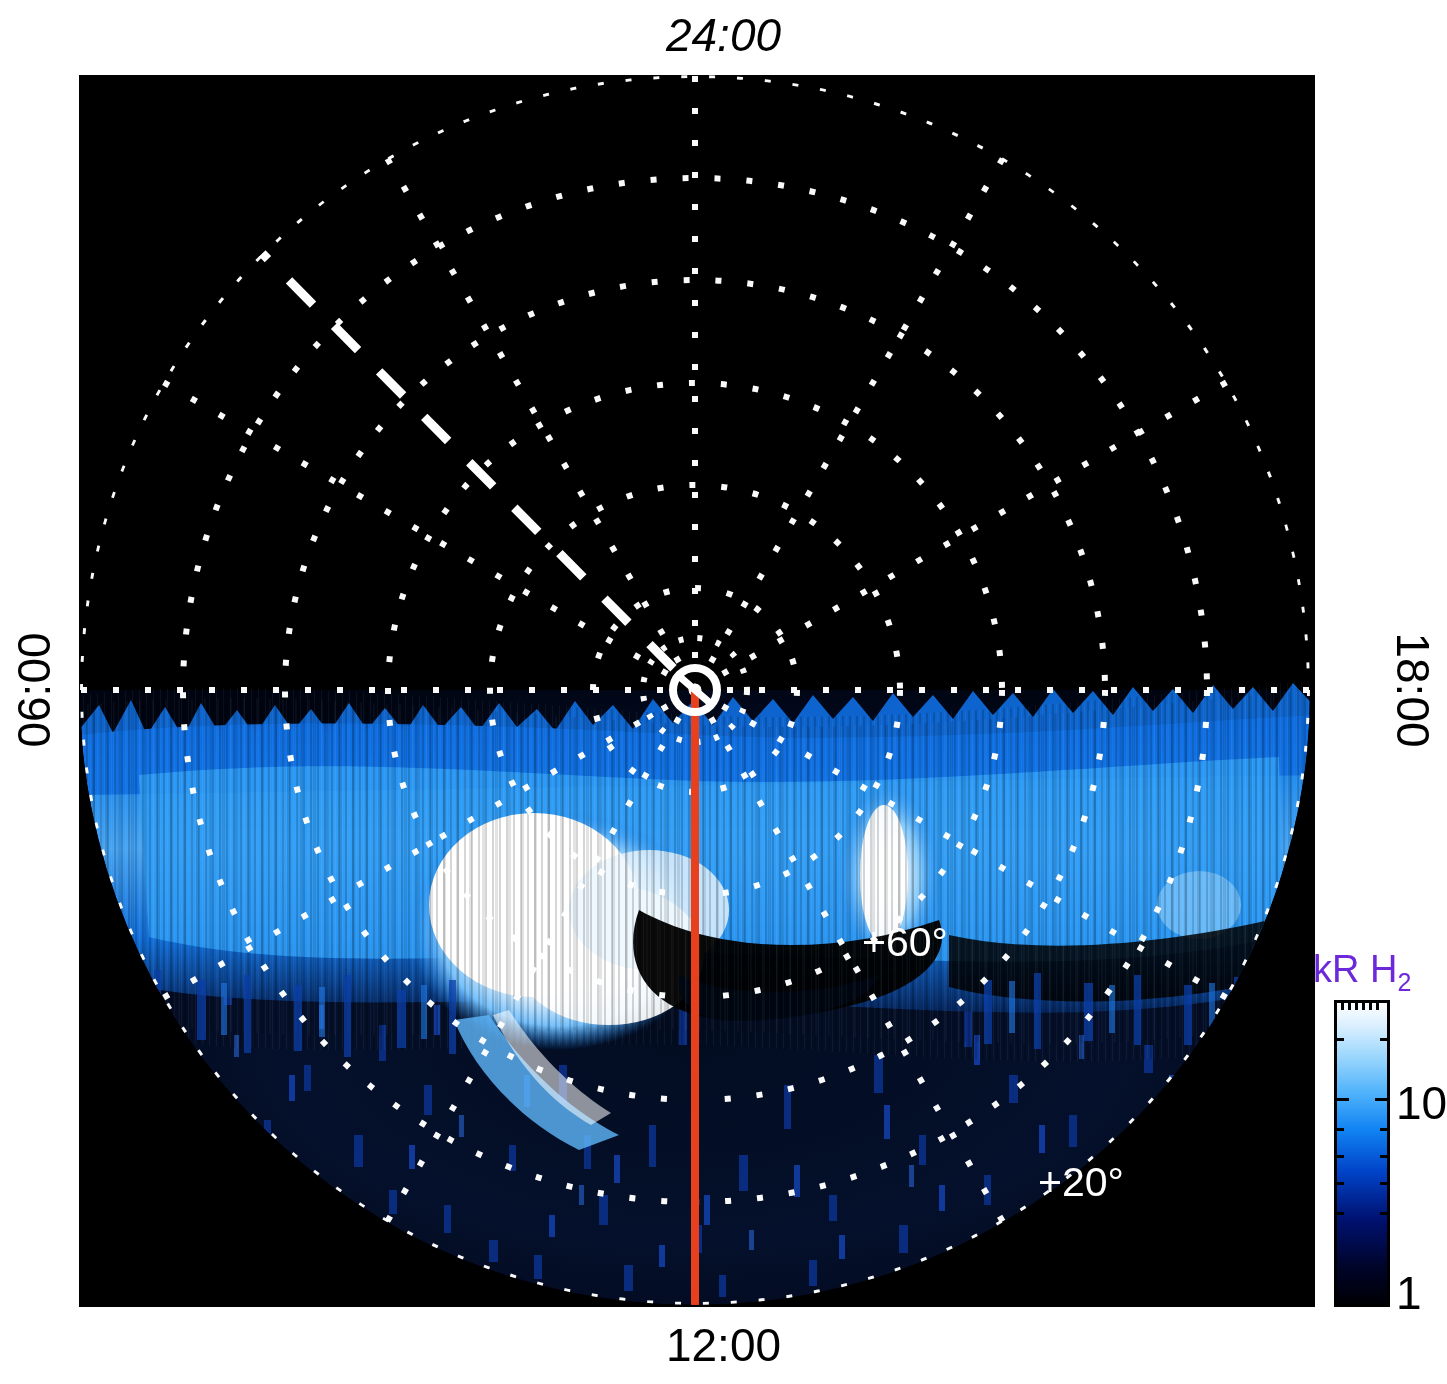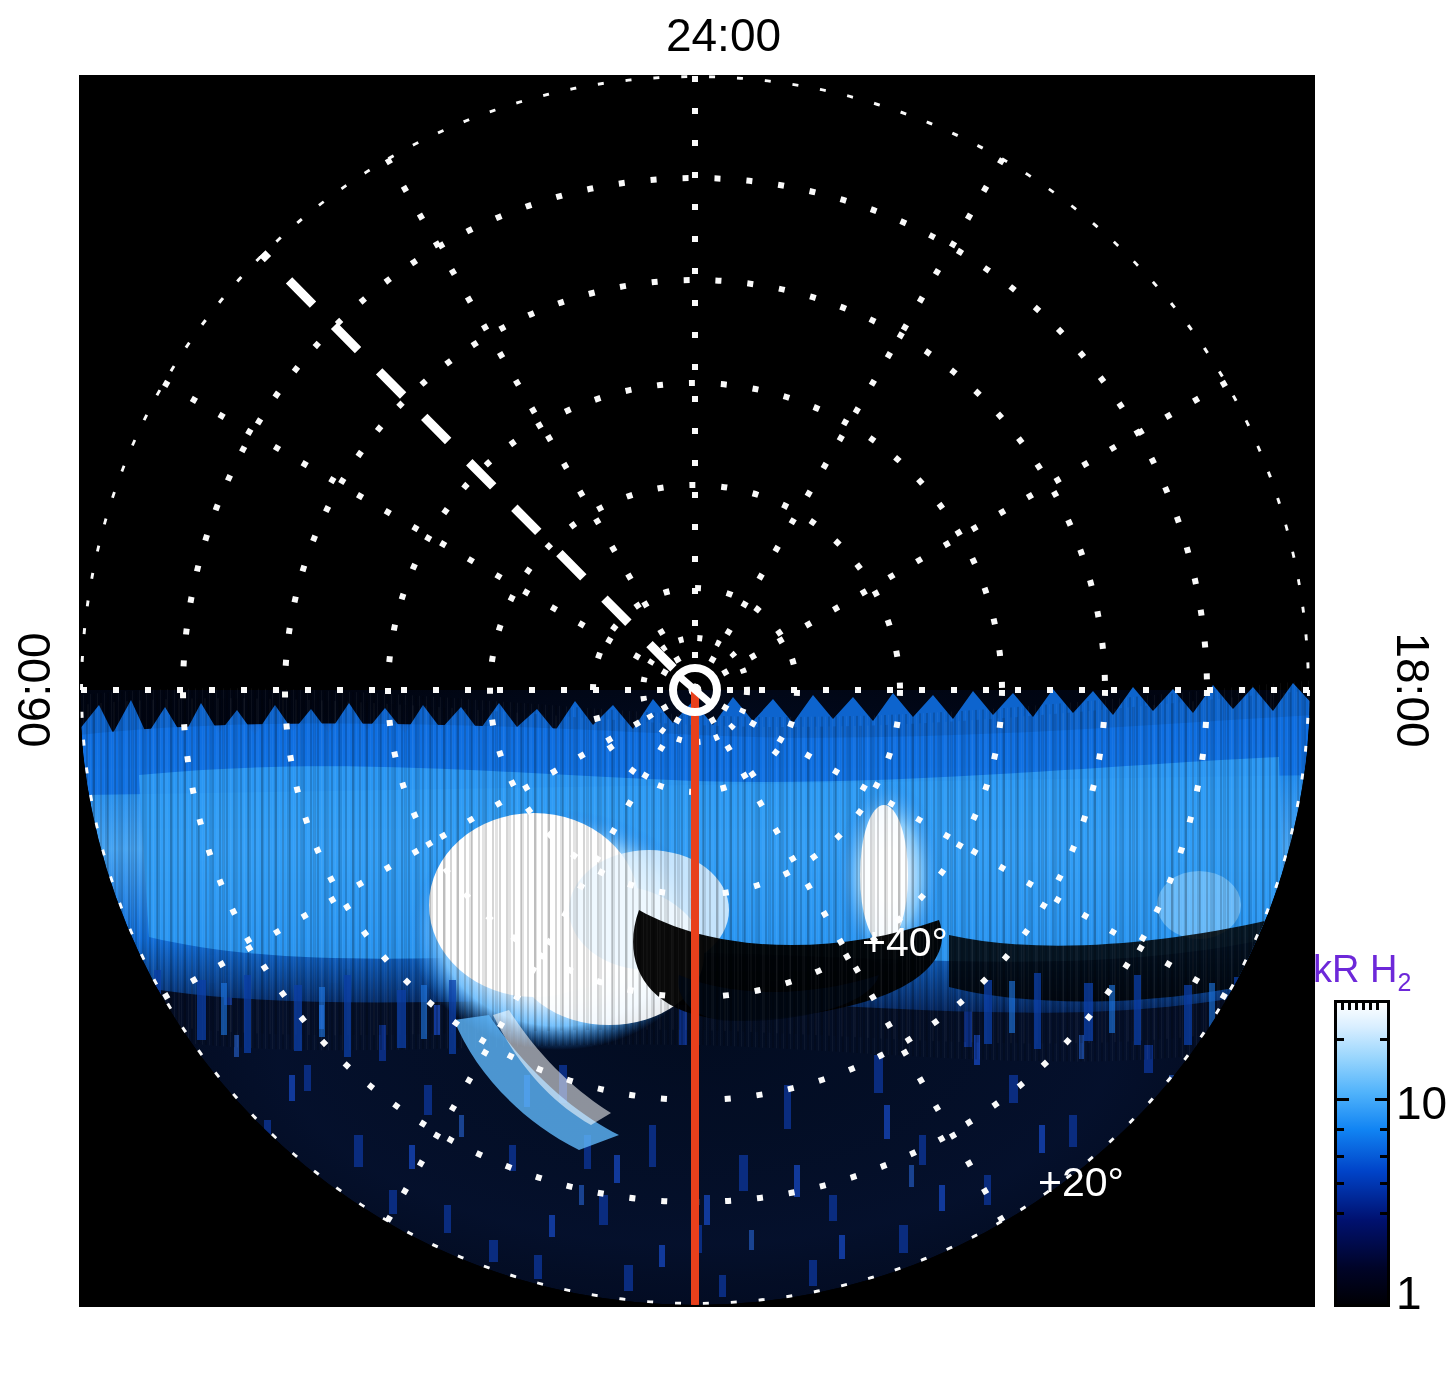--- a/index.html
+++ b/index.html
@@ -13,21 +13,21 @@
   
   #panel{position:absolute;left:79px;top:75px;width:1236px;height:1232px;
          background:#000000;overflow:hidden;}
 
   
   #disc{position:absolute;left:0px;top:0px;width:1236px;height:1232px;}
 
   
   .axlabel{position:absolute;font-size:46px;letter-spacing:0px;color:#000;
            white-space:nowrap;line-height:1;}
-  #lab-top{left:0;top:12px;width:1447px;text-align:center;}
+  #lab-top{left:0;top:12px;width:1447px;text-align:center;font-style:italic;}
   #lab-bottom{left:0;top:1322px;width:1447px;text-align:center;}
   #lab-left{left:-66px;top:690px;transform:translate(0,-50%) rotate(-90deg);
             transform-origin:center center;width:200px;text-align:center;}
   #lab-right{left:1313px;top:690px;transform:translate(0,-50%) rotate(90deg);
              transform-origin:center center;width:200px;text-align:center;}
 
   
   .latlabel{position:absolute;color:#ffffff;font-size:41px;white-space:nowrap;
             line-height:1;}
   #lat70{left:862px;top:922px;}
@@ -314,25 +314,26 @@
 
         <line x1="616" y1="615" x2="616" y2="1232" stroke="#e8401c" stroke-width="8"></line>
 
         <g>
           <circle cx="616" cy="615" r="22" fill="none" stroke="#ffffff" stroke-width="8"></circle>
           <line x1="601" y1="602" x2="631" y2="628" stroke="#ffffff" stroke-width="7"></line>
         </g>
       </g>
     </svg>
 
-    <div class="latlabel" id="lat70" style="left:783px;top:847px;">+40°</div>
+    <div class="latlabel" id="lat70" style="left:783px;top:847px;">+60°</div>
     <div class="latlabel" id="lat50" style="left:959px;top:1087px;">+20°</div>
   </div>
 
   <div class="axlabel" id="lab-top">24:00</div>
+  <div class="axlabel" id="lab-bottom">12:00</div>
   <div class="axlabel" id="lab-left">06:00</div>
   <div class="axlabel" id="lab-right">18:00</div>
 
   <div id="cbar-title">
     <span>kR H</span><sub>2</sub>
   </div>
 
   <div id="cbar-wrap">
     <div id="cbar"></div>
 

